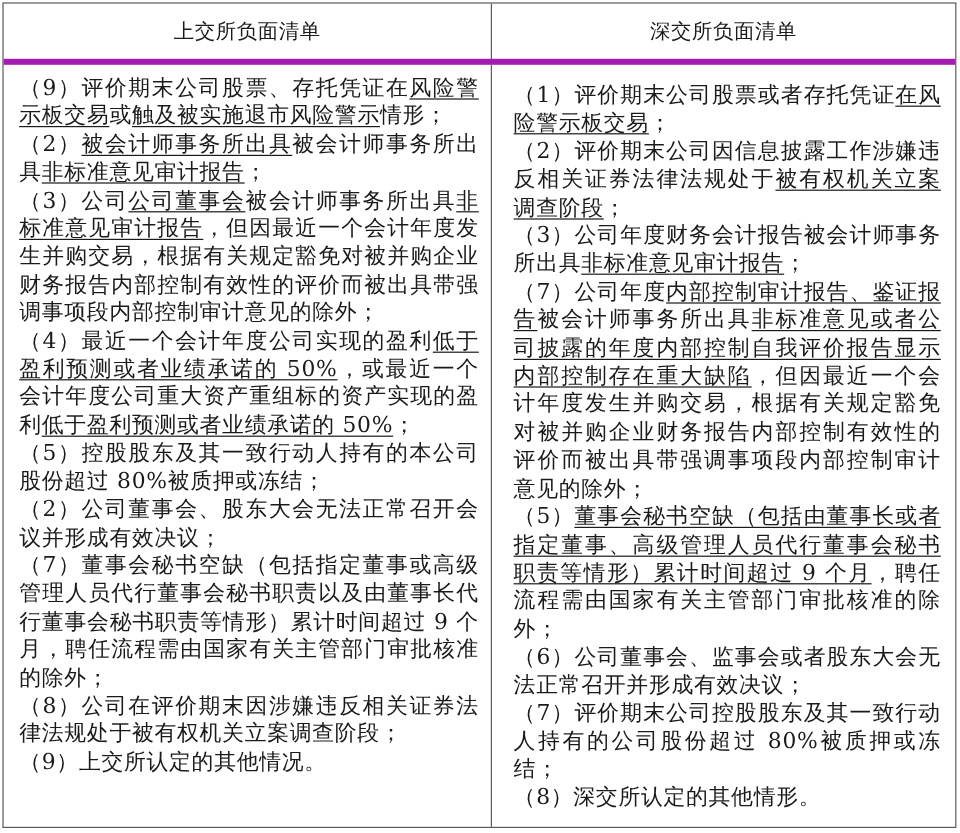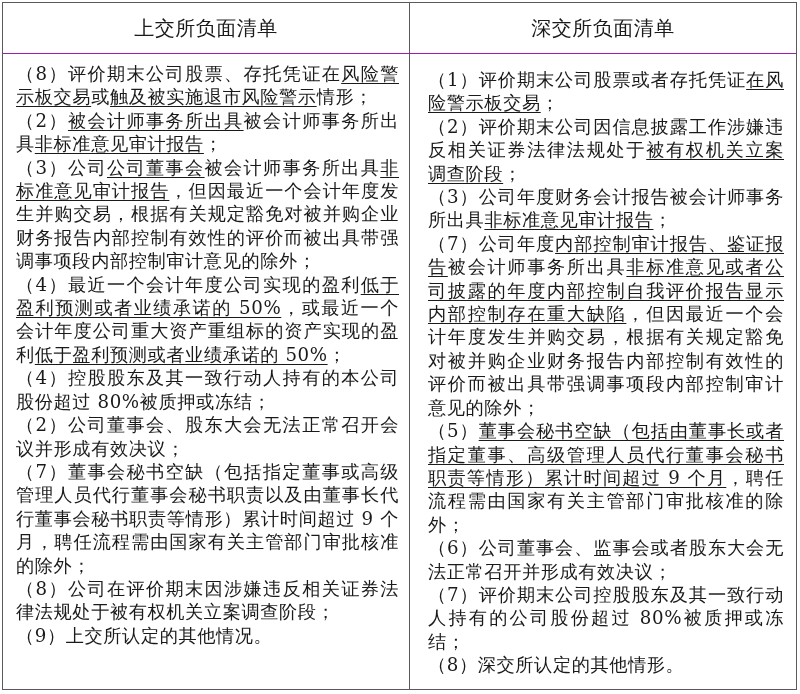--- a/index.html
+++ b/index.html
@@ -10,46 +10,46 @@
     border: 1px solid #5a5a5a;
     box-sizing: border-box;
     display: grid;
     grid-template-columns: 407px 1fr;
     grid-template-rows: 51px 1fr;
     font-family: "DejaVu Serif", "Liberation Serif", serif;
     color: #1a1a1a;
   }
   .hd {
     display: flex; align-items: center; justify-content: center;
-    font-size: 20px; letter-spacing: 0.5px;
-    border-bottom: 1px solid #a21caf;
+    font-size: 17px; letter-spacing: 0.5px;
+    border-bottom: 5px solid #a21caf;
   }
   .hd.left { border-right: 1px solid #5a5a5a; }
   .cell {
     font-size: 18.2px; line-height: 23.4px;
     letter-spacing: 0.6px;
     text-align: justify;
   }
   .cell.left { border-right: 1px solid #5a5a5a; padding: 8px 10px 0 13px; }
   .cell.right { padding: 14px 12px 0 18px; }
   .item { margin: 0; }
   .u { text-decoration: underline; text-underline-offset: 3px; text-decoration-thickness: 1px; }
 </style>
 </head>
 <body>
 
 <div class="tbl">
   <div class="hd left">上交所负面清单</div>
   <div class="hd">深交所负面清单</div>
   <div class="cell left">
-      <p class="item"><span>（8）评价期末公司股票、存托凭证在</span><span class="u">风险警示板交易</span><span>或</span><span class="u">触及被实施退市风险警示</span><span>情形；</span></p>
+      <p class="item"><span>（9）评价期末公司股票、存托凭证在</span><span class="u">风险警示板交易</span><span>或</span><span class="u">触及被实施退市风险警示</span><span>情形；</span></p>
       <p class="item"><span>（2）</span><span class="u">被会计师事务所出具</span><span>被会计师事务所出具</span><span class="u">非标准意见审计报告</span><span>；</span></p>
       <p class="item"><span>（3）公司</span><span class="u">公司董事会</span><span>被会计师事务所出具</span><span class="u">非标准意见审计报告</span><span>，但因最近一个会计年度发生并购交易，根据有关规定豁免对被并购企业财务报告内部控制有效性的评价而被出具带强调事项段内部控制审计意见的除外；</span></p>
       <p class="item"><span>（4）最近一个会计年度公司实现的盈利</span><span class="u">低于盈利预测或者业绩承诺的 50%</span><span>，或最近一个会计年度公司重大资产重组标的资产实现的盈利</span><span class="u">低于盈利预测或者业绩承诺的 50%</span><span>；</span></p>
-      <p class="item"><span>（4）控股股东及其一致行动人持有的本公司股份超过 80%被质押或冻结；</span></p>
+      <p class="item"><span>（5）控股股东及其一致行动人持有的本公司股份超过 80%被质押或冻结；</span></p>
       <p class="item"><span>（2）公司董事会、股东大会无法正常召开会议并形成有效决议；</span></p>
       <p class="item"><span>（7）董事会秘书空缺（包括指定董事或高级管理人员代行董事会秘书职责以及由董事长代行董事会秘书职责等情形）累计时间超过 9 个月，聘任流程需由国家有关主管部门审批核准的除外；</span></p>
       <p class="item"><span>（8）公司在评价期末因涉嫌违反相关证券法律法规处于被有权机关立案调查阶段；</span></p>
       <p class="item"><span>（9）上交所认定的其他情况。</span></p>
     </div>
   <div class="cell right">
       <p class="item"><span>（1）评价期末公司股票或者存托凭证</span><span class="u">在风险警示板交易</span><span>；</span></p>
       <p class="item"><span>（2）评价期末公司因信息披露工作涉嫌违反相关证券法律法规处于</span><span class="u">被有权机关立案调查阶段</span><span>；</span></p>
       <p class="item"><span>（3）公司年度财务会计报告被会计师事务所出具</span><span class="u">非标准意见审计报告</span><span>；</span></p>
       <p class="item"><span>（7）公司年度</span><span class="u">内部控制审计报告、鉴证报告</span><span>被会计师事务所出具</span><span class="u">非标准意见或者公司披露的年度内部控制自我评价报告显示内部控制存在重大缺陷</span><span>，但因最近一个会计年度发生并购交易，根据有关规定豁免对被并购企业财务报告内部控制有效性的评价而被出具带强调事项段内部控制审计意见的除外；</span></p>

